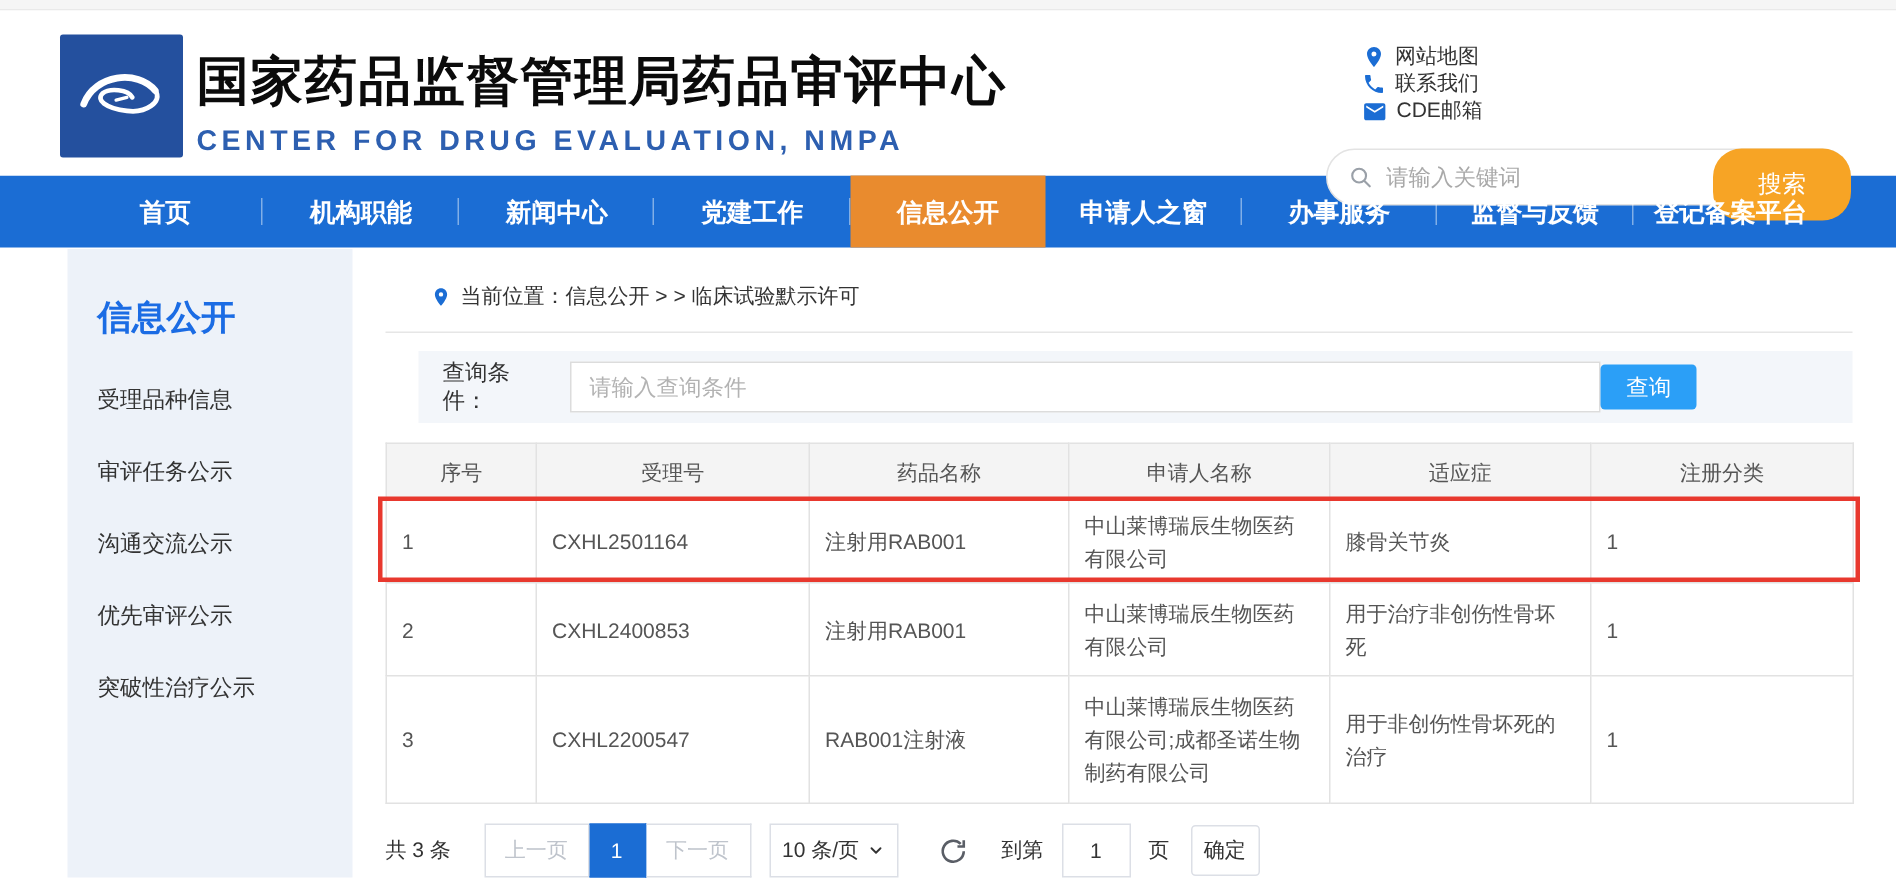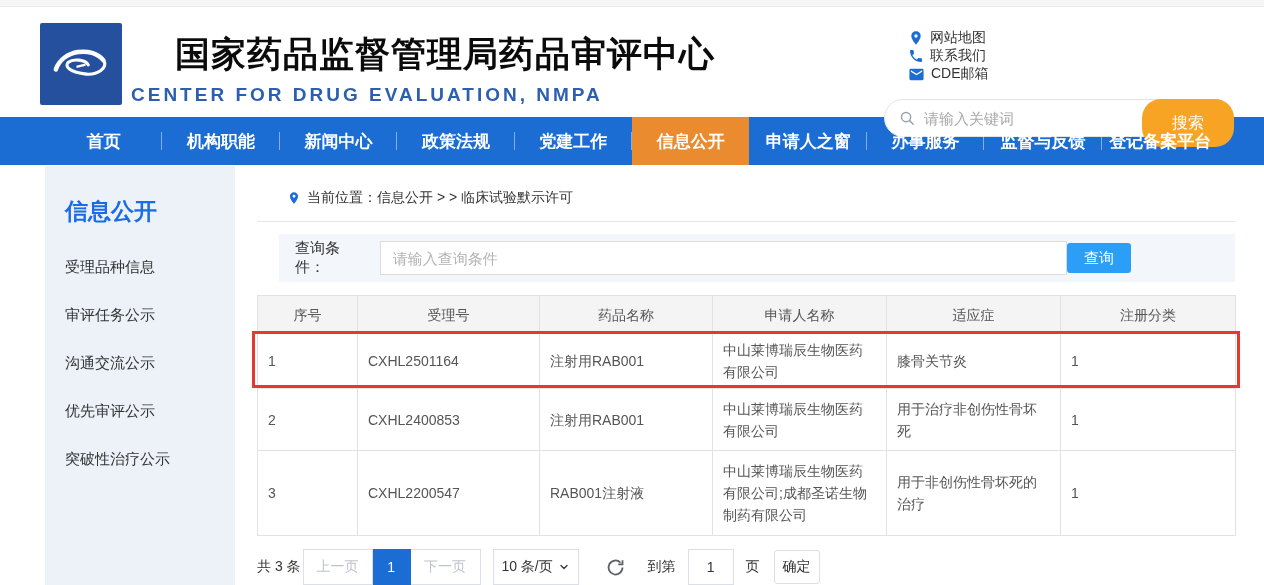--- a/index.html
+++ b/index.html
@@ -5,21 +5,21 @@
   * { margin:0; padding:0; box-sizing:border-box; }
   html,body { width:1264px; height:585px; overflow:hidden; background:#fff;
     font-family:"Liberation Sans","DejaVu Sans",sans-serif; }
   .topstrip { height:7px; background:#f5f5f5; border-bottom:1px solid #e9e9e9; }
 
   
   .site-header { position:relative; height:110px; background:#fff; }
   .logo { position:absolute; left:40px; top:16px; width:82px; height:82px; background:#24509e; border-radius:2px;
     display:flex; align-items:center; justify-content:center; }
   .title-block { position:absolute; left:131px; top:24px; }
-  .site-title { font-size:35px; font-weight:900; color:#0b0b0b; letter-spacing:1px;margin-left:44px; }
+  .site-title { font-size:35px; font-weight:900; color:#0b0b0b; letter-spacing:1px; }
   .site-subtitle { margin-top:6px; font-size:19px; font-weight:700; color:#2d5fb0; letter-spacing:3px; }
   .header-right { position:absolute; right:30px; top:22px; width:350px; }
   .quick-links { display:flex; justify-content:center; padding:0 4px 0 24px;flex-direction:column; }
   .quick-link { display:flex; align-items:center; gap:6px; font-size:14px; color:#333; cursor:pointer; text-decoration:none; }
   .search-box { position:relative; margin-top:16px; height:38px; border:1px solid #e3e3e3; border-radius:19px;
     background:#fff; display:flex; align-items:center; padding-left:14px; }
   .search-box input { border:none; outline:none; flex:1; margin-left:8px; font-size:15px; color:#333; background:transparent;
     font-family:"Liberation Sans","DejaVu Sans",sans-serif; }
   .search-box input::placeholder { color:#a9a9a9; }
   .search-btn { position:absolute; right:-1px; top:-1px; height:48px; width:92px; border:none; border-radius:19px;
@@ -59,21 +59,21 @@
   thead th { height:38px; background:#f4f4f4; color:#555; }
   tbody tr:nth-child(1) td { height:55px; }
   tbody tr:nth-child(2) td { height:62px; }
   tbody tr:nth-child(3) td { height:85px; }
   col.c1{width:100px;} col.c2{width:182px;} col.c3{width:173px;} col.c4{width:174px;} col.c5{width:174px;} col.c6{width:175px;}
   .highlight-box { position:absolute; left:-5px; top:36px; width:988px; height:57px;
     border:3px solid #e8382e; pointer-events:none; }
 
   
   .pagination { margin-top:13px; display:flex; align-items:center; font-size:14px; color:#333; }
-  .pager-group { display:flex; margin-left:2px; }
+  .pager-group { display:flex; margin-left:22px; }
   .pg-btn { height:36px; min-width:70px; border:1px solid #dcdfe6; background:#fff; color:#bfc4cc;
     font-size:14px; display:flex; align-items:center; justify-content:center; cursor:pointer; }
   .pg-btn + .pg-btn { border-left:none; }
   .pg-page { min-width:38px; background:#1b6dd4; color:#fff; border-color:#1b6dd4; }
   .size-select { margin-left:12px; height:36px; width:86px; border:1px solid #dcdfe6; background:#fff;
     display:flex; align-items:center; justify-content:center; gap:5px; cursor:pointer; }
   .refresh { margin-left:26px; display:flex; align-items:center; cursor:pointer; }
   .goto-prefix { margin-left:22px; }
   .goto-input { margin-left:12px; width:46px; height:36px; border:1px solid #dcdfe6; text-align:center;
     font-size:14px; color:#333; outline:none; font-family:inherit; }
@@ -138,21 +138,20 @@
       <input type="text" placeholder="请输入关键词" style="">
       <button class="search-btn">搜索</button>
     </div>
   </div>
 </header>
 
 <nav class="main-nav">
   <div class="nav-item">首页</div>
   <div class="nav-item">机构职能</div>
   <div class="nav-item">新闻中心</div>
-  <div class="nav-item">政策法规</div>
   <div class="nav-item">党建工作</div>
   <div class="nav-item active">信息公开</div>
   <div class="nav-item">申请人之窗</div>
   <div class="nav-item">办事服务</div>
   <div class="nav-item">监督与反馈</div>
   <div class="nav-item">登记备案平台</div>
 </nav>
 
 <aside class="sidebar">
   <div class="sidebar-title">信息公开</div>

